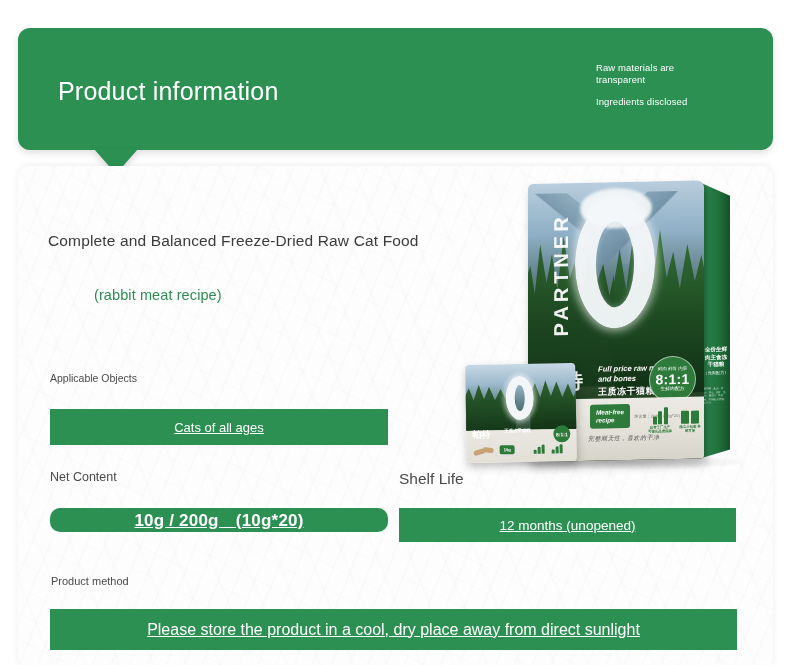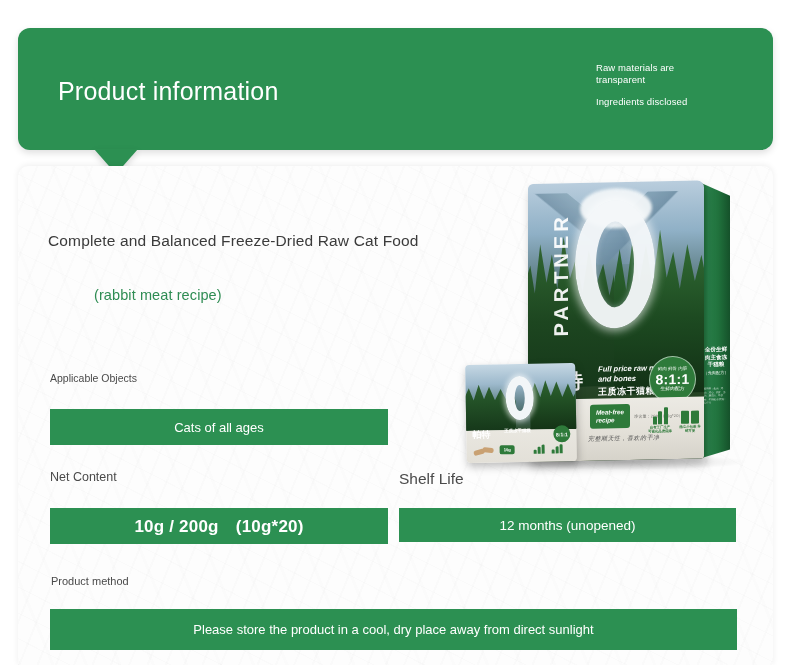--- a/index.html
+++ b/index.html
@@ -128,36 +128,37 @@
 
   
   .bar {
     position: absolute;
     background: #2c9052;
     display: flex;
     align-items: center;
     justify-content: center;
     color: #ffffff;
     text-align: center;
+    text-decoration: underline;
   }
   .bar-applicable {
     left: 50px; top: 409px; width: 338px; height: 36px;
     font-size: 13px;
   }
   .bar-net {
-    left: 50px; top: 508px; width: 338px; height: 36px;
-    font-size: 17px; font-weight: bold; letter-spacing: 0.2px;
+    left: 50px; top: 508px; width: 338px; height: 24px;
+    font-size: 17px; font-weight: bold; letter-spacing: 0.2px; border-radius: 10px;
   }
   .bar-shelf {
     left: 399px; top: 508px; width: 337px; height: 34px;
     font-size: 13.5px;
   }
   .bar-storage {
     left: 50px; top: 609px; width: 687px; height: 41px;
-    font-size: 13px;
+    font-size: 16px;
   }
 
   
   .product-photo {
     position: absolute;
     left: 460px;
     top: 178px;
     width: 318px;
     height: 292px;
   }

